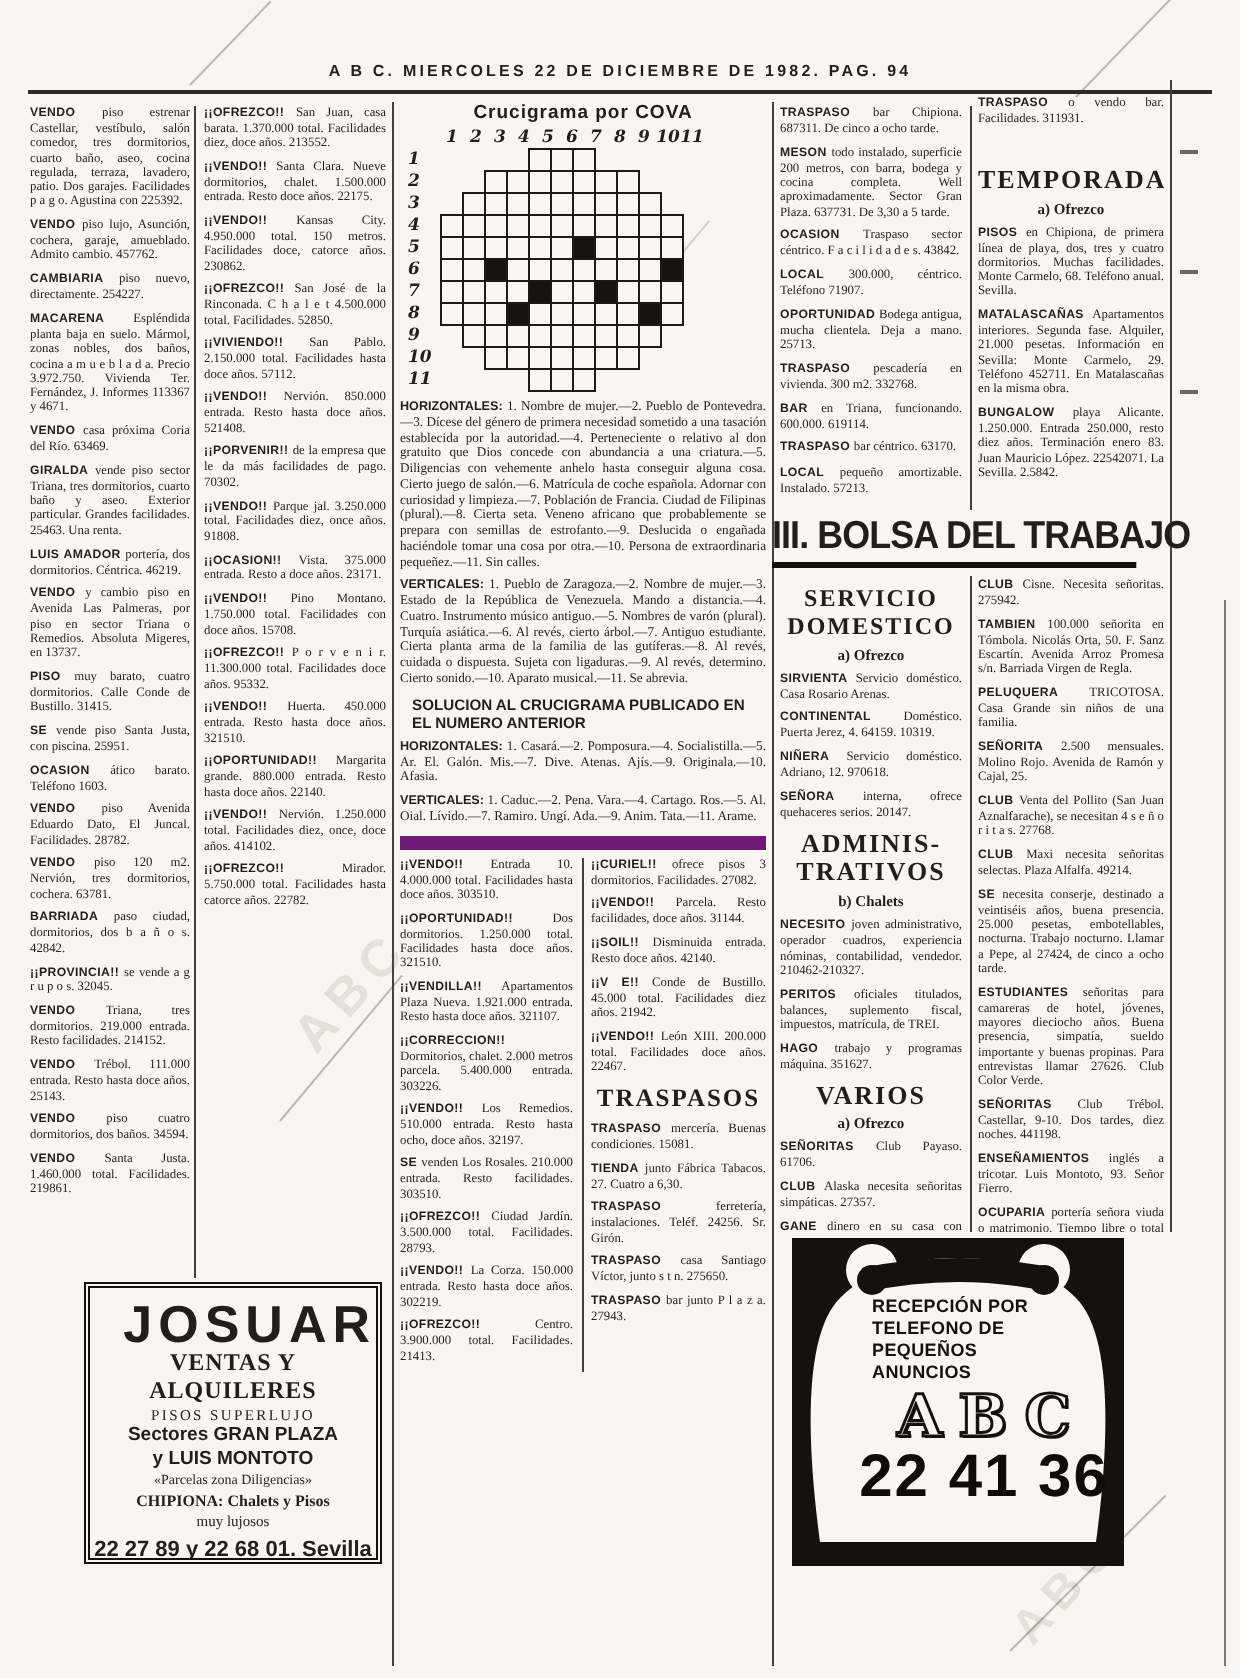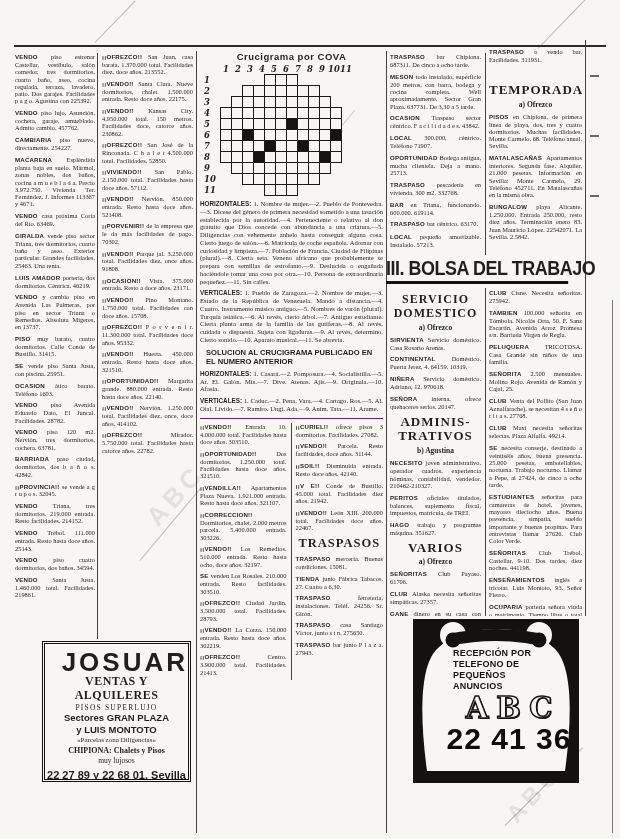--- a/index.html
+++ b/index.html
@@ -30,21 +30,21 @@
   .cw-rownum{width:20px;font-family:"DejaVu Serif",serif;font-style:italic;font-weight:bold;
              font-size:8.5px;line-height:12px;padding-left:4px;box-sizing:border-box;}
   .cw-cell{width:12px;height:12px;box-sizing:border-box;border:1px solid transparent;margin-right:-1px;}
   .cw-cell.white{border-color:#1d1a16;background:#f8f6f0;}
   .cw-cell.black{border-color:#1d1a16;background:#17140f;}
   .cw-grid{margin-bottom:5px;}
   .clues{font-size:6.6px;line-height:1.18;text-align:justify;margin:0 0 4px;}
   .clues b{font-family:"Liberation Sans",sans-serif;font-size:6.3px;}
   .sol-head{text-align:left;font-family:"Liberation Sans",sans-serif;font-weight:bold;
             font-size:7.6px;line-height:1.25;margin:3px 6px 3px;}
-  .subcols{display:flex;border-top:1px solid #701a75;padding-top:4px;}
+  .subcols{display:flex;border-top:7px solid #701a75;padding-top:4px;}
   .subcol{width:50%;box-sizing:border-box;}
   .subcol:first-child{padding-right:4px;border-right:1px solid #46423b;}
   .subcol:last-child{padding-left:4px;}
   
   .h-bolsa{position:absolute;left:386px;top:257px;width:198px;font-family:"Liberation Sans",sans-serif;
            font-weight:900;font-size:19.5px;white-space:nowrap;transform:scaleX(.92);transform-origin:left;
            border-bottom:3px solid #15120e;padding-bottom:1px;letter-spacing:-0.5px;}
   .h-sec{text-align:center;font-weight:bold;font-size:13px;line-height:1.15;letter-spacing:1px;margin:4px 0 2px;}
   .h-sec.small{font-size:12px;}
   .h-sub{text-align:center;font-weight:bold;font-size:7.5px;margin:2px 0 4px;}
@@ -55,21 +55,21 @@
   .j-name{font-family:"Liberation Sans",sans-serif;font-weight:900;font-size:26px;letter-spacing:3px;
           line-height:1;margin-top:5px;text-align:right;}
   .j-l1{font-weight:bold;font-size:12px;letter-spacing:.5px;line-height:1.15;}
   .j-l2{font-size:7.5px;letter-spacing:1.2px;line-height:1.3;}
   .j-l3{font-family:"Liberation Sans",sans-serif;font-weight:bold;font-size:9.5px;line-height:1.25;}
   .j-l5{font-size:7px;line-height:1.35;}
   .j-l6{font-weight:bold;font-size:8px;line-height:1.3;}
   .j-l7{font-size:7.5px;line-height:1.2;}
   .j-ph{font-family:"Liberation Sans",sans-serif;font-weight:bold;font-size:11px;margin-top:4px;}
   
-  .phone{position:absolute;left:413px;top:619px;width:192px;height:164px;}
+  .phone{position:absolute;left:396px;top:619px;width:192px;height:164px;}
   .phone svg{position:absolute;left:0;top:0;}
   .ph-lines{position:absolute;left:40px;top:29px;font-family:"Liberation Sans",sans-serif;
             font-weight:bold;font-size:9px;line-height:11px;white-space:pre-line;letter-spacing:.2px;color:#15120e;}
   .ph-brand{position:absolute;left:0;top:72px;width:100%;text-align:center;
             font-family:"DejaVu Serif",serif;font-weight:bold;font-size:29px;letter-spacing:8px;
             padding-left:8px;box-sizing:border-box;color:#f8f6f0;-webkit-text-stroke:1.5px #15120e;
             text-shadow:1px 1px 0 #15120e;}
   .ph-number{position:absolute;left:0;top:103px;width:100%;text-align:center;
              font-family:"Liberation Sans",sans-serif;font-weight:900;font-size:30px;
              letter-spacing:1px;color:#100d09;}
@@ -80,20 +80,21 @@
 <div class="page">
 
   <div class="scratch" style="left:95px;top:42px;width:58px;transform:rotate(-46deg);"></div>
   <div class="scratch" style="left:538px;top:48px;width:70px;transform:rotate(-46deg);"></div>
   <div class="scratch" style="left:300px;top:175px;width:85px;transform:rotate(-50deg);opacity:.4;"></div>
   <div class="scratch" style="left:140px;top:560px;width:95px;transform:rotate(-50deg);"></div>
   <div class="scratch" style="left:505px;top:825px;width:110px;transform:rotate(-45deg);"></div>
   <div class="wm" style="left:140px;top:480px;font-size:26px;">ABC</div>
   <div class="wm" style="left:500px;top:780px;font-size:24px;">ABC</div>
 
+  <div class="hdr">A B C.   MIERCOLES 22 DE DICIEMBRE DE 1982.   PAG. 94</div>
   <div class="hdr-rule"></div>
 
   <div class="vr" style="left:97px;top:53px;height:586px;"></div>
   <div class="vr" style="left:196px;top:51px;height:782px;"></div>
   <div class="vr" style="left:386px;top:51px;height:782px;"></div>
   <div class="vr" style="left:485px;top:53px;height:202px;"></div>
   <div class="vr" style="left:485px;top:288px;height:328px;"></div>
   <div class="vr" style="left:585px;top:40px;height:576px;"></div>
   <div class="vr" style="left:612px;top:300px;height:533px;background:#7d7970;"></div>
   <div class="edge-dash" style="left:590px;top:75px;"></div>
@@ -364,21 +365,21 @@
   <div class="col" style="left:390px;width:91px;top:289px;height:327px;">
     <div class="h-sec small"><span>SERVICIO</span><br><span>DOMESTICO</span></div>
     <div class="h-sub">a) Ofrezco</div>
     <div>
         <p class="ad"><b>SIRVIENTA </b>Servicio doméstico. Casa Rosario Arenas.</p>
         <p class="ad"><b>CONTINENTAL </b>Doméstico. Puerta Jerez, 4. 64159. 10319.</p>
         <p class="ad"><b>NIÑERA </b>Servicio doméstico. Adriano, 12. 970618.</p>
         <p class="ad"><b>SEÑORA </b>interna, ofrece quehaceres serios. 20147.</p>
       </div>
     <div class="h-sec"><span>ADMINIS-</span><br><span>TRATIVOS</span></div>
-    <div class="h-sub">b) Agustina</div>
+    <div class="h-sub">b) Chalets</div>
     <div>
         <p class="ad"><b>NECESITO </b>joven administrativo, operador cuadros, experiencia nóminas, contabilidad, vendedor. 210462-210327.</p>
         <p class="ad"><b>PERITOS </b>oficiales titulados, balances, suplemento fiscal, impuestos, matrícula, de TREI.</p>
         <p class="ad"><b>HAGO </b>trabajo y programas máquina. 351627.</p>
       </div>
     <div class="h-sec">VARIOS</div>
     <div class="h-sub">a) Ofrezco</div>
     <div>
         <p class="ad"><b>SEÑORITAS </b>Club Payaso. 61706.</p>
         <p class="ad"><b>CLUB </b>Alaska necesita señoritas simpáticas. 27357.</p>

